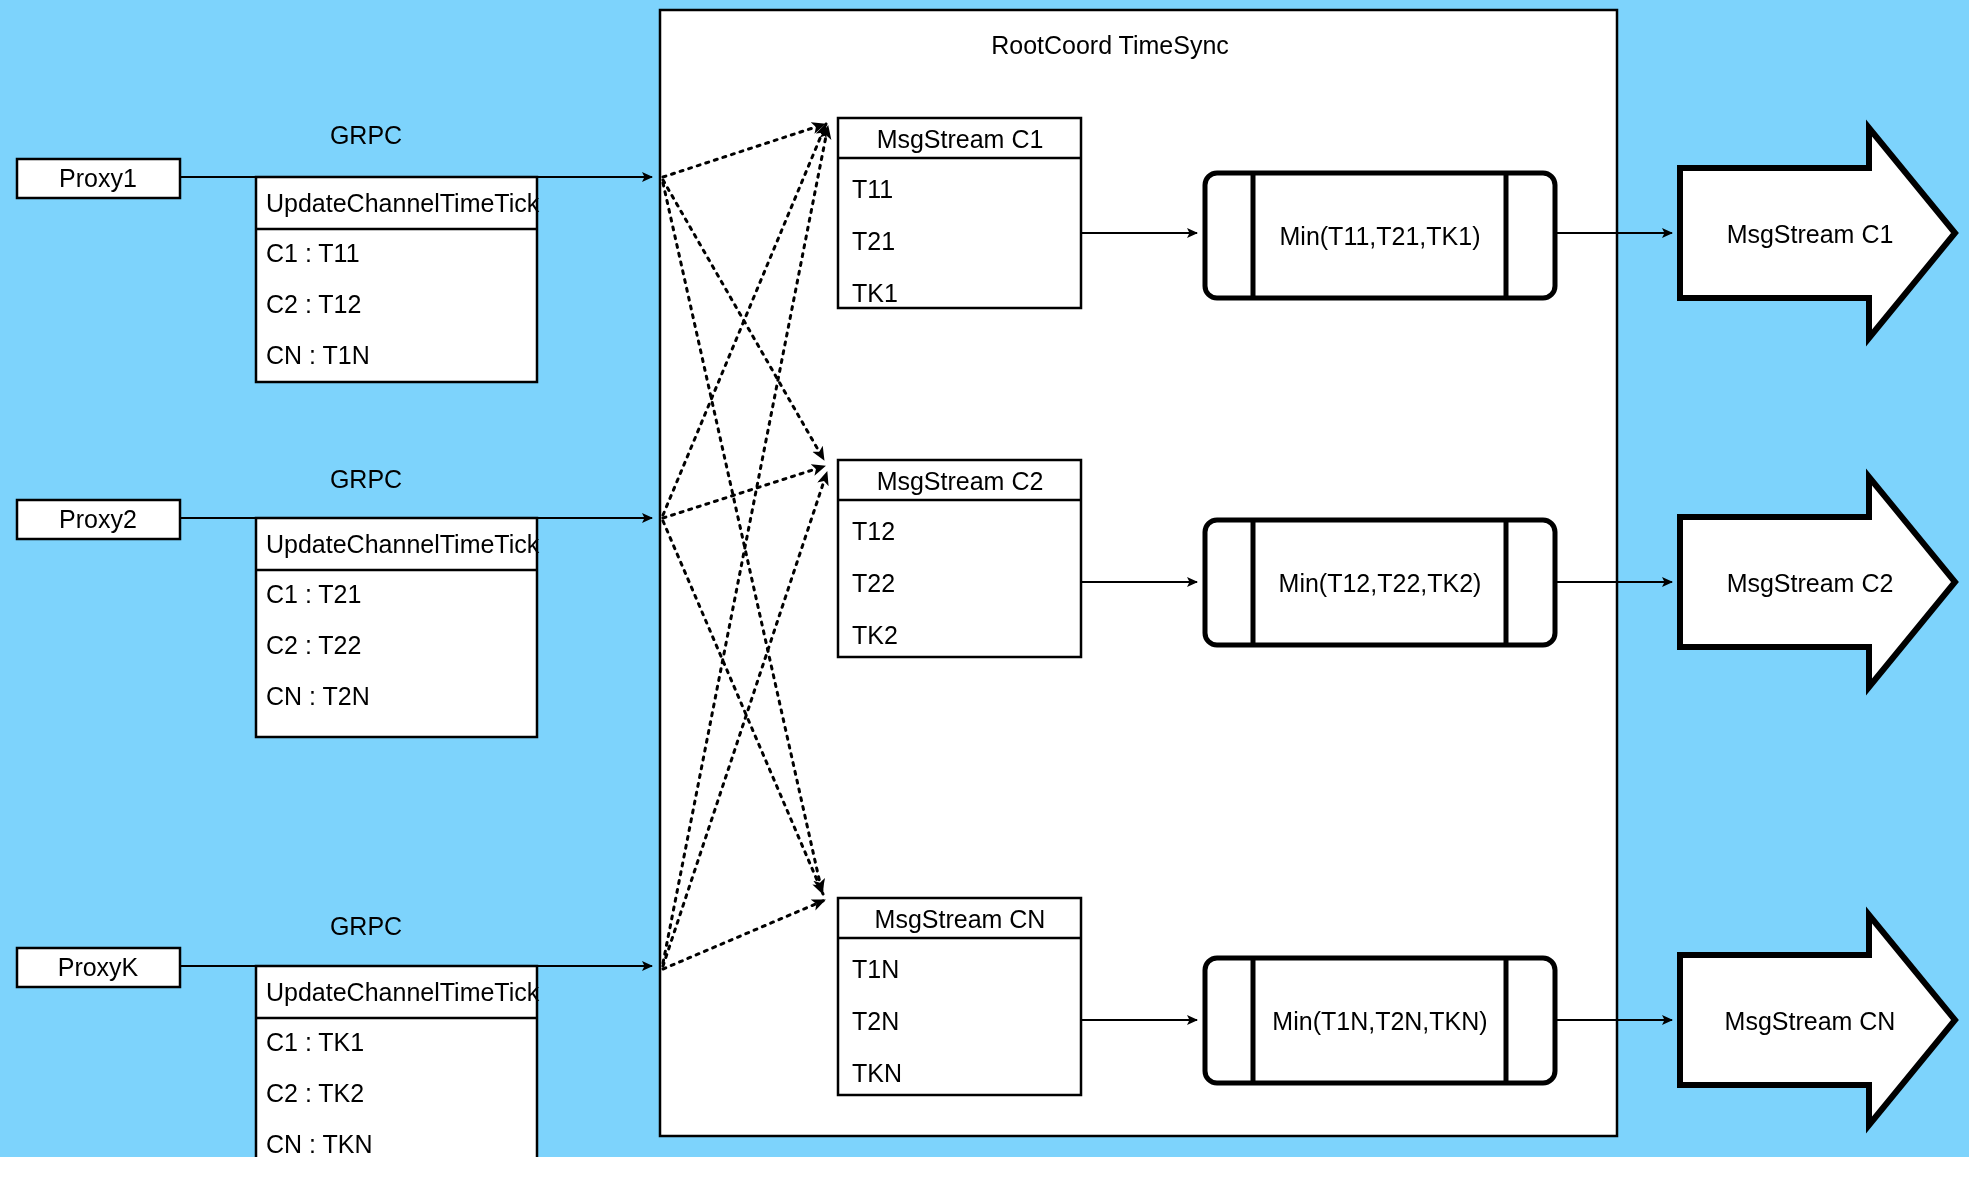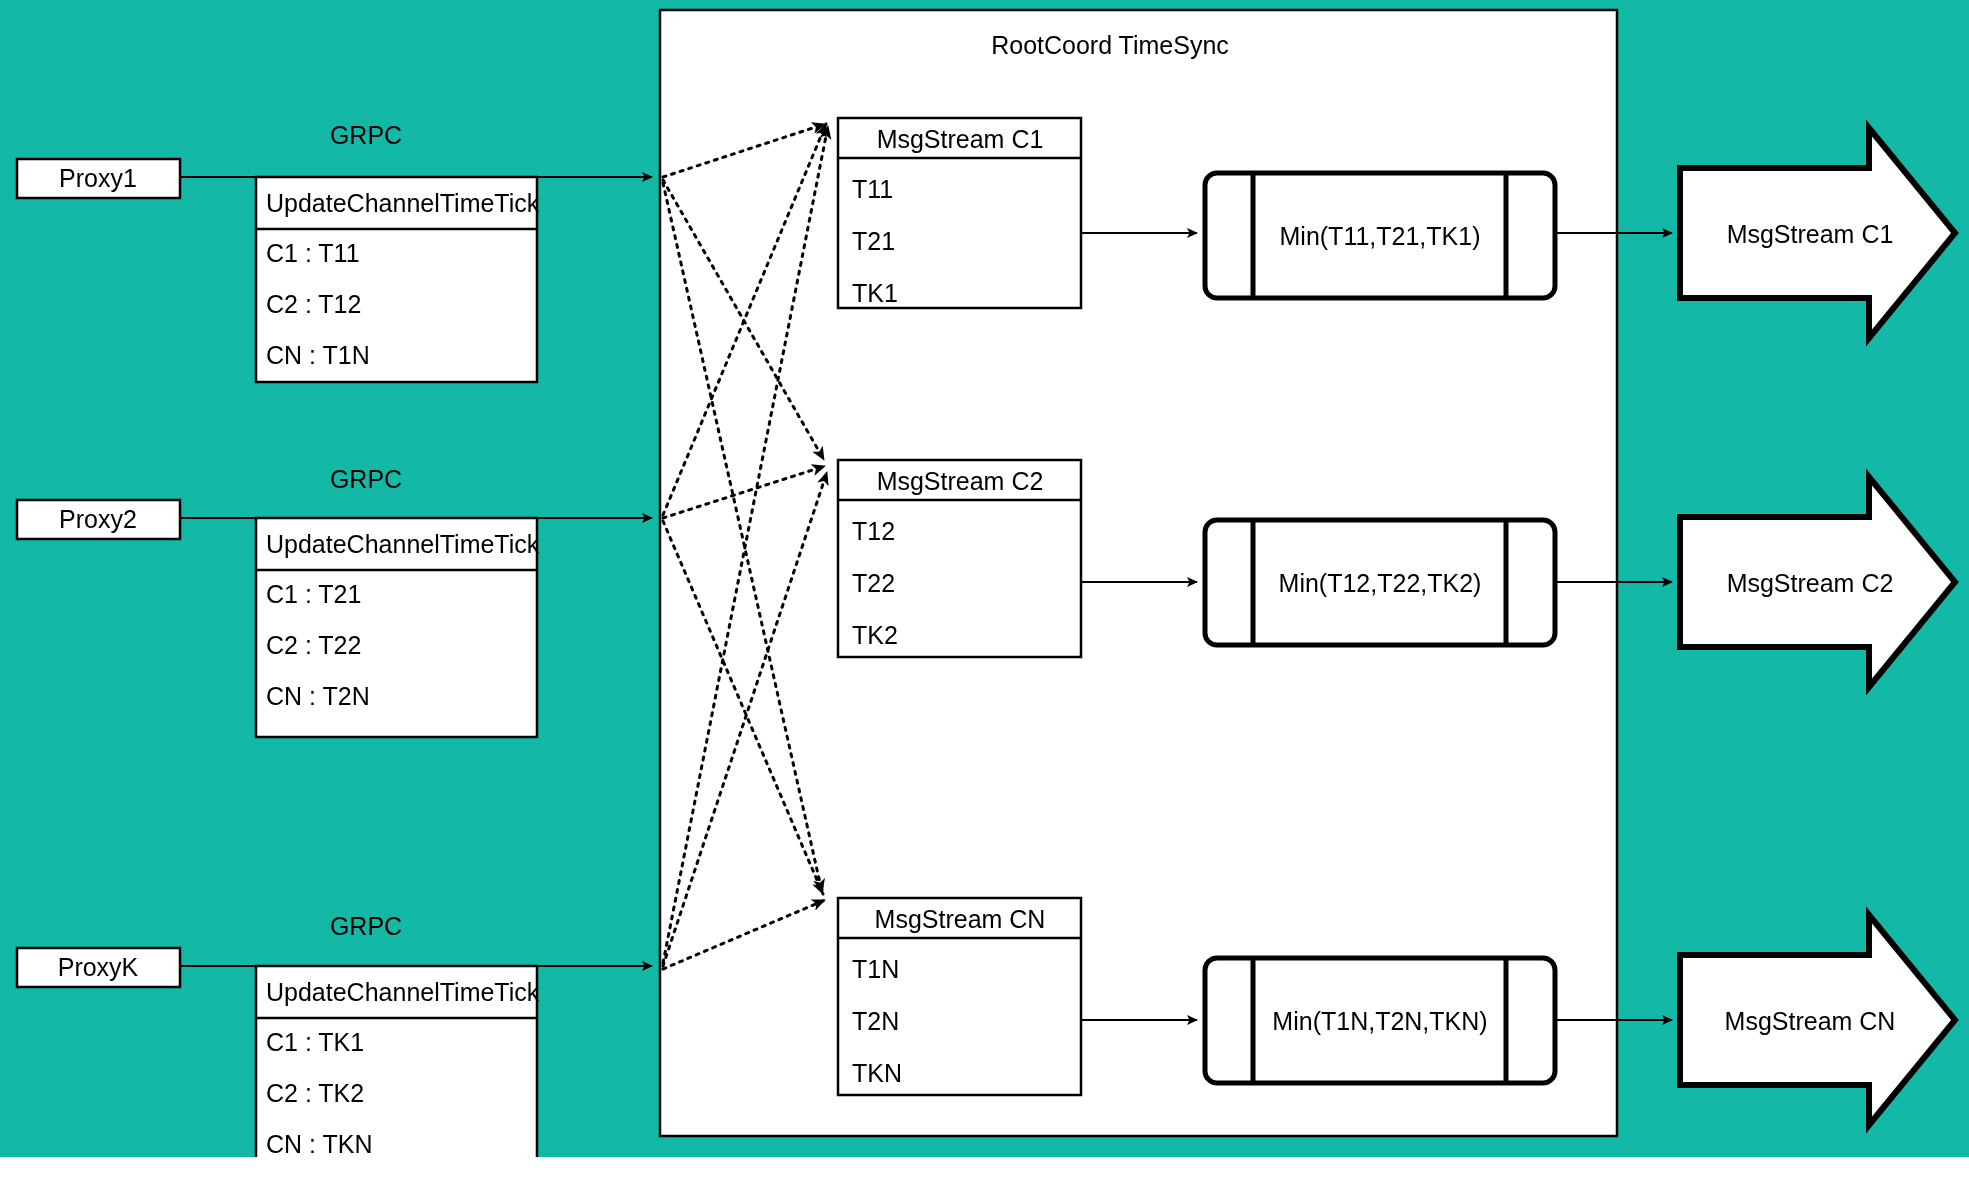--- a/index.html
+++ b/index.html
@@ -4,21 +4,21 @@
 <style>
   html, body {
     margin: 0;
     padding: 0;
     background: #ffffff;
   }
   #canvas {
     position: relative;
     width: 1969px;
     height: 1157px;
-    background: #14b8a6;
+    background: #7dd3fc;
     font-family: "Liberation Sans", sans-serif;
     overflow: hidden;
   }
   svg { display: block; }
   .txt {
     font-family: "Liberation Sans", sans-serif;
     fill: #000000;
     font-size: 25px;
   }
   .txt-title { font-size: 25px; }

